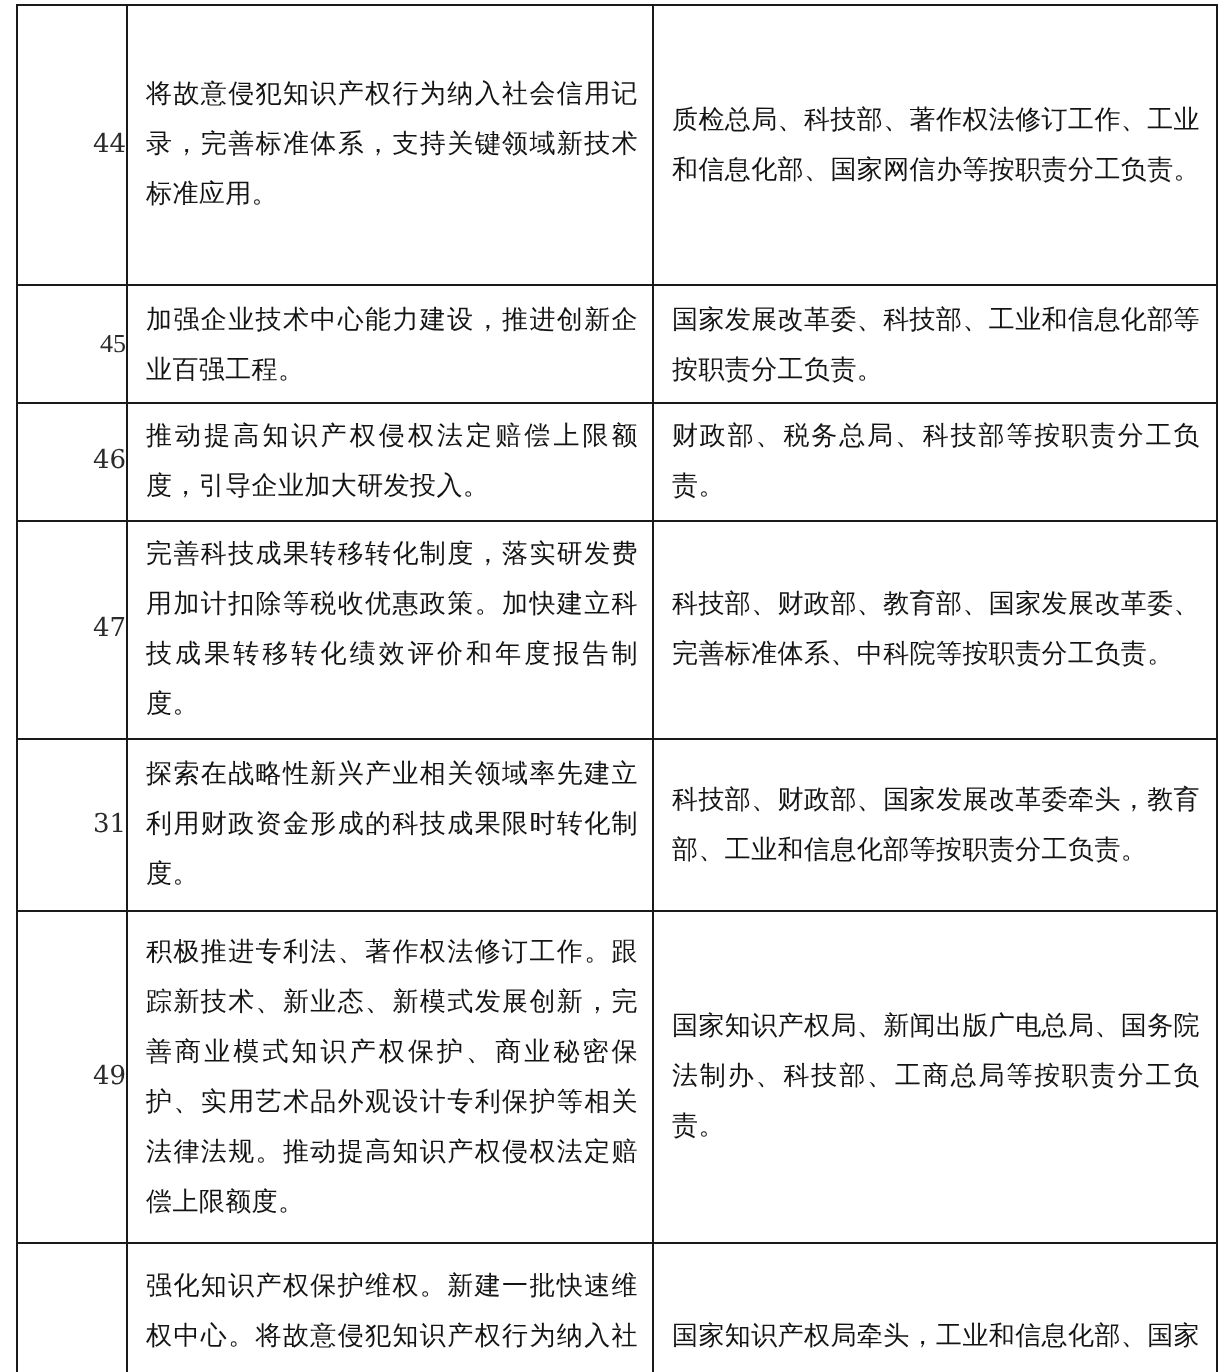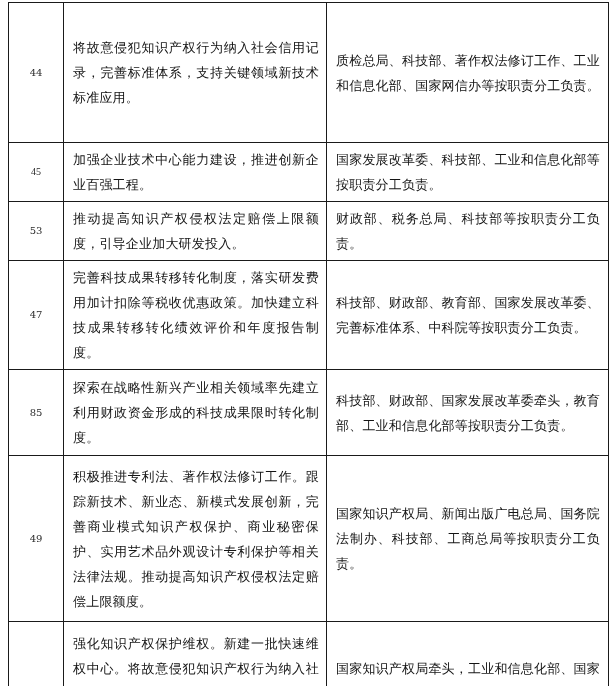--- a/index.html
+++ b/index.html
@@ -34,22 +34,22 @@
     border: 1px solid #1a1a1a;
     vertical-align: middle;
     padding: 0;
     background: #ffffff;
   }
   col.c-num   { width: 55px; }
   col.c-task  { width: 263px; }
   col.c-owner { width: 282px; }
 
   td.num {
-    text-align: center;
-    font-size: 10px;
+    text-align: right;
+    font-size: 13px;
     line-height: 1.2;
     color: #2b2b2b;
     font-family: "DejaVu Serif", "Liberation Serif", serif;
   }
   td.num .val {
     display: inline-block;
   }
   td.task, td.owner {
     font-size: 13px;
     line-height: 25px;
@@ -105,41 +105,41 @@
         <td class="num"><span class="val">45</span></td>
         <td class="task">
             <span class="txt">加强企业技术中心能力建设，推进创新企业百强工程。</span>
           </td>
         <td class="owner">
             <span class="txt">国家发展改革委、科技部、工业和信息化部等按职责分工负责。</span>
           </td>
       </tr>
 
       <tr class="r46">
-        <td class="num"><span class="val">53</span></td>
+        <td class="num"><span class="val">46</span></td>
         <td class="task">
             <span class="txt">推动提高知识产权侵权法定赔偿上限额度，引导企业加大研发投入。</span>
           </td>
         <td class="owner">
             <span class="txt">财政部、税务总局、科技部等按职责分工负责。</span>
           </td>
       </tr>
 
       <tr class="r47">
         <td class="num"><span class="val">47</span></td>
         <td class="task">
             <span class="txt">完善科技成果转移转化制度，落实研发费用加计扣除等税收优惠政策。加快建立科技成果转移转化绩效评价和年度报告制度。</span>
           </td>
         <td class="owner">
             <span class="txt">科技部、财政部、教育部、国家发展改革委、完善标准体系、中科院等按职责分工负责。</span>
           </td>
       </tr>
 
       <tr class="r48">
-        <td class="num"><span class="val">85</span></td>
+        <td class="num"><span class="val">31</span></td>
         <td class="task">
             <span class="txt">探索在战略性新兴产业相关领域率先建立利用财政资金形成的科技成果限时转化制度。</span>
           </td>
         <td class="owner">
             <span class="txt">科技部、财政部、国家发展改革委牵头，教育部、工业和信息化部等按职责分工负责。</span>
           </td>
       </tr>
 
       <tr class="r49">
         <td class="num"><span class="val">49</span></td>

